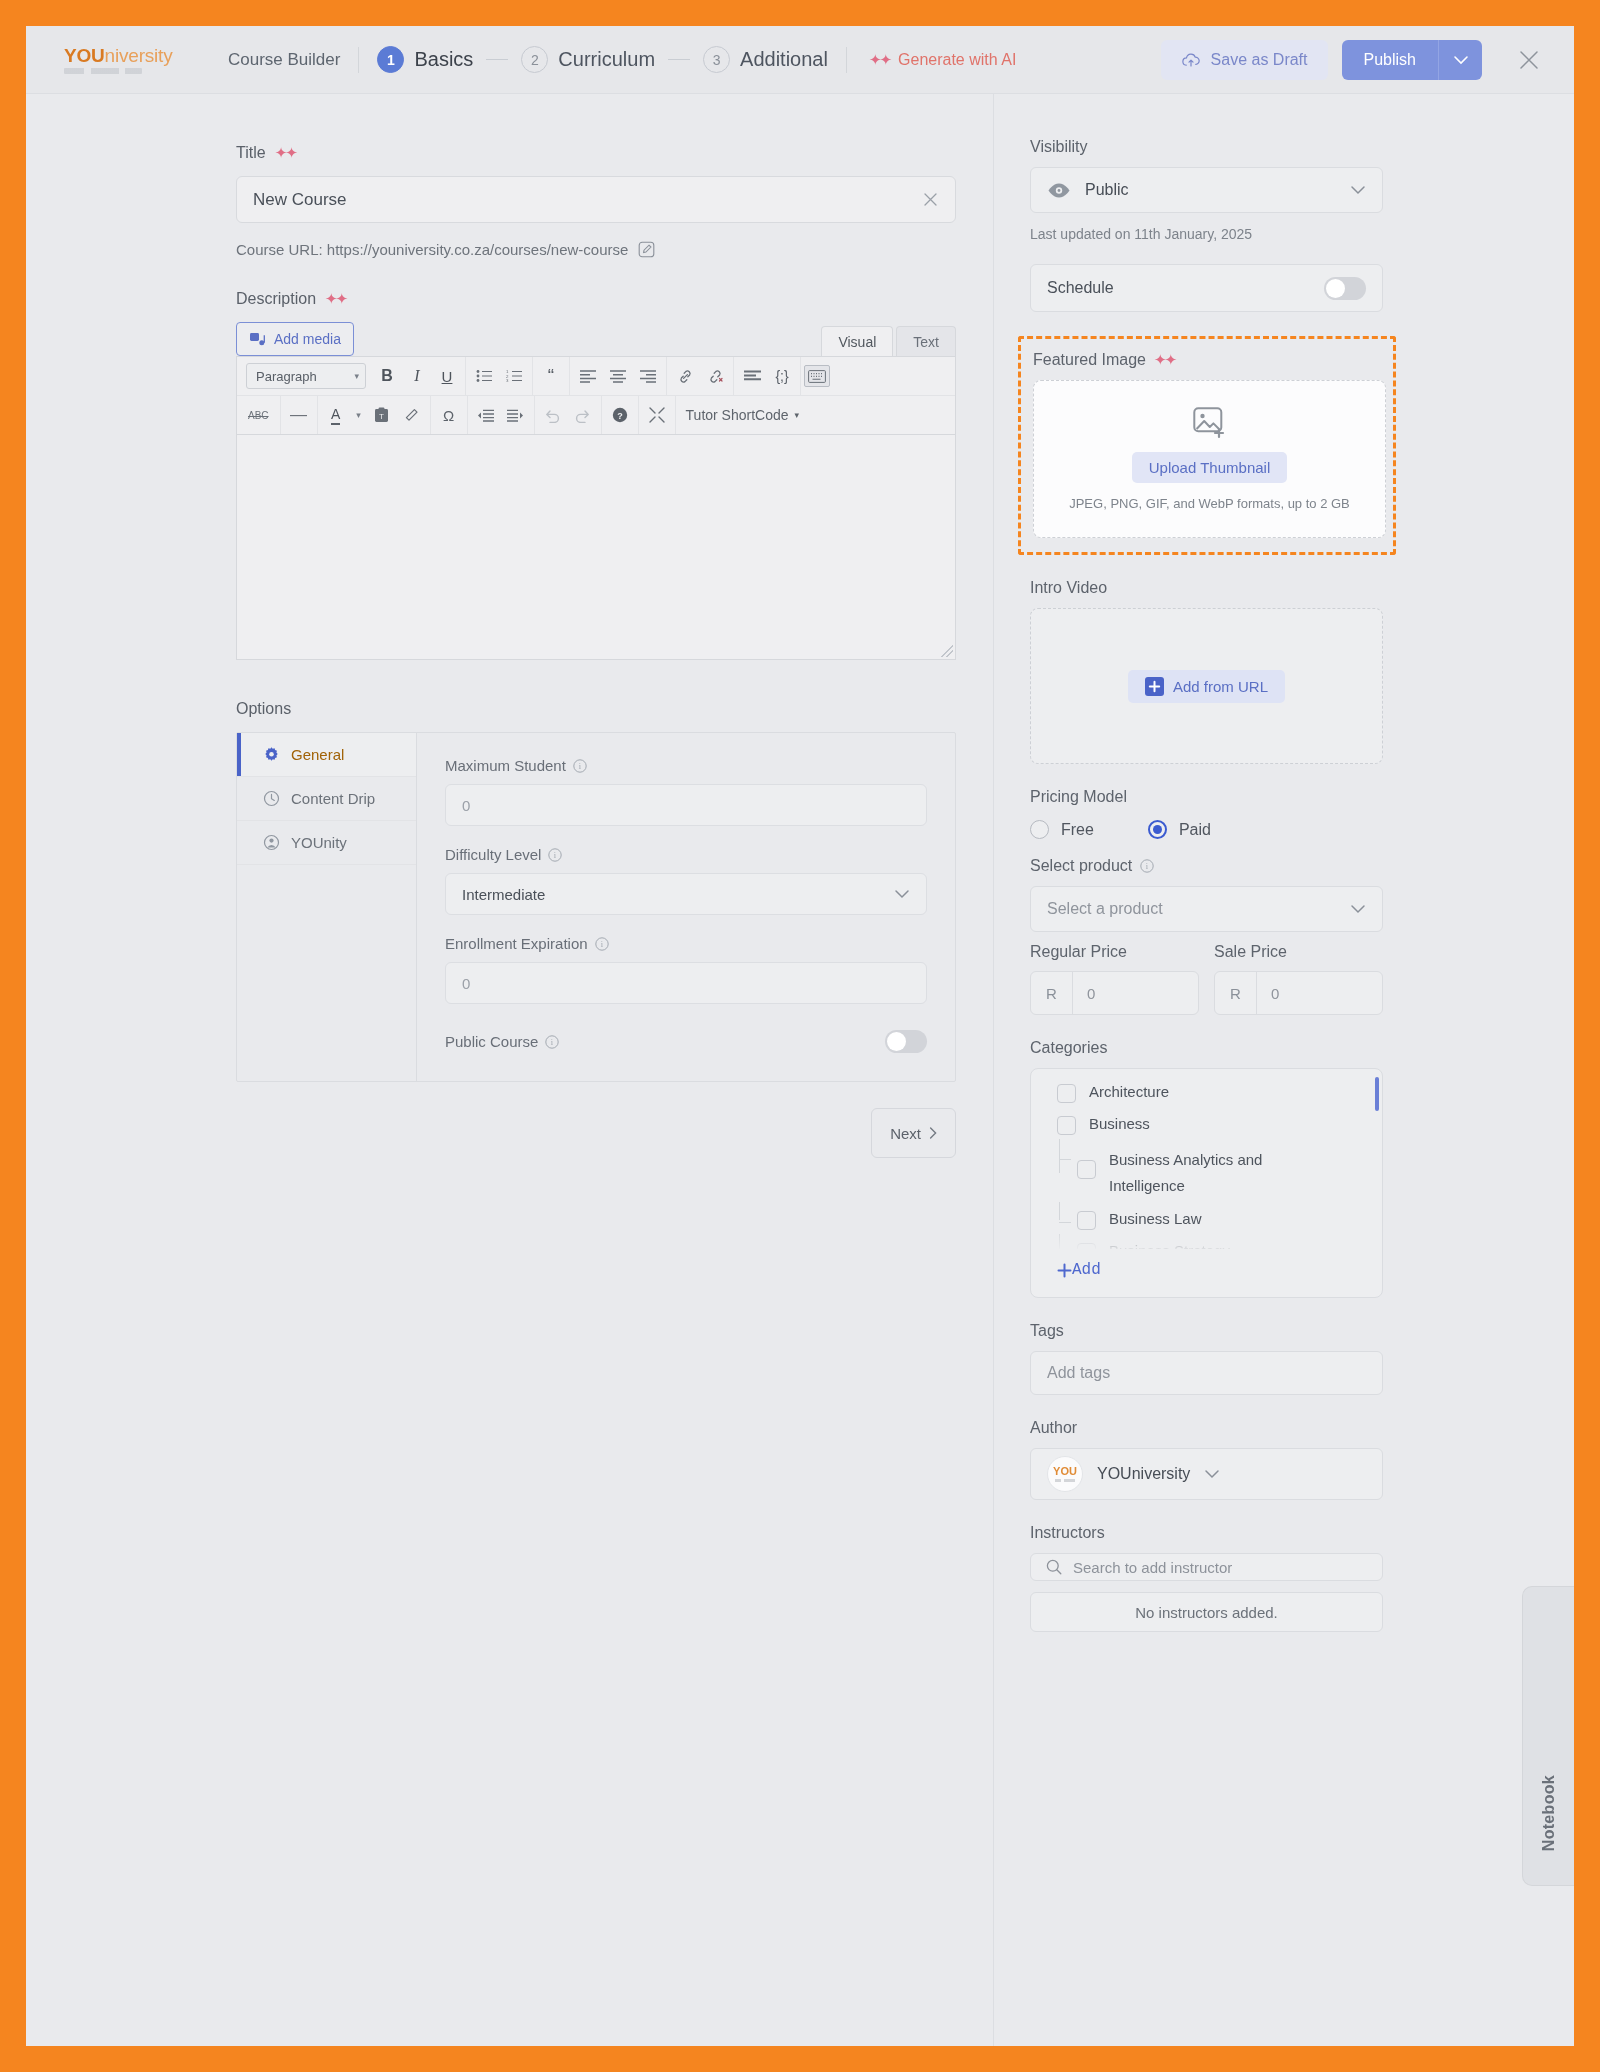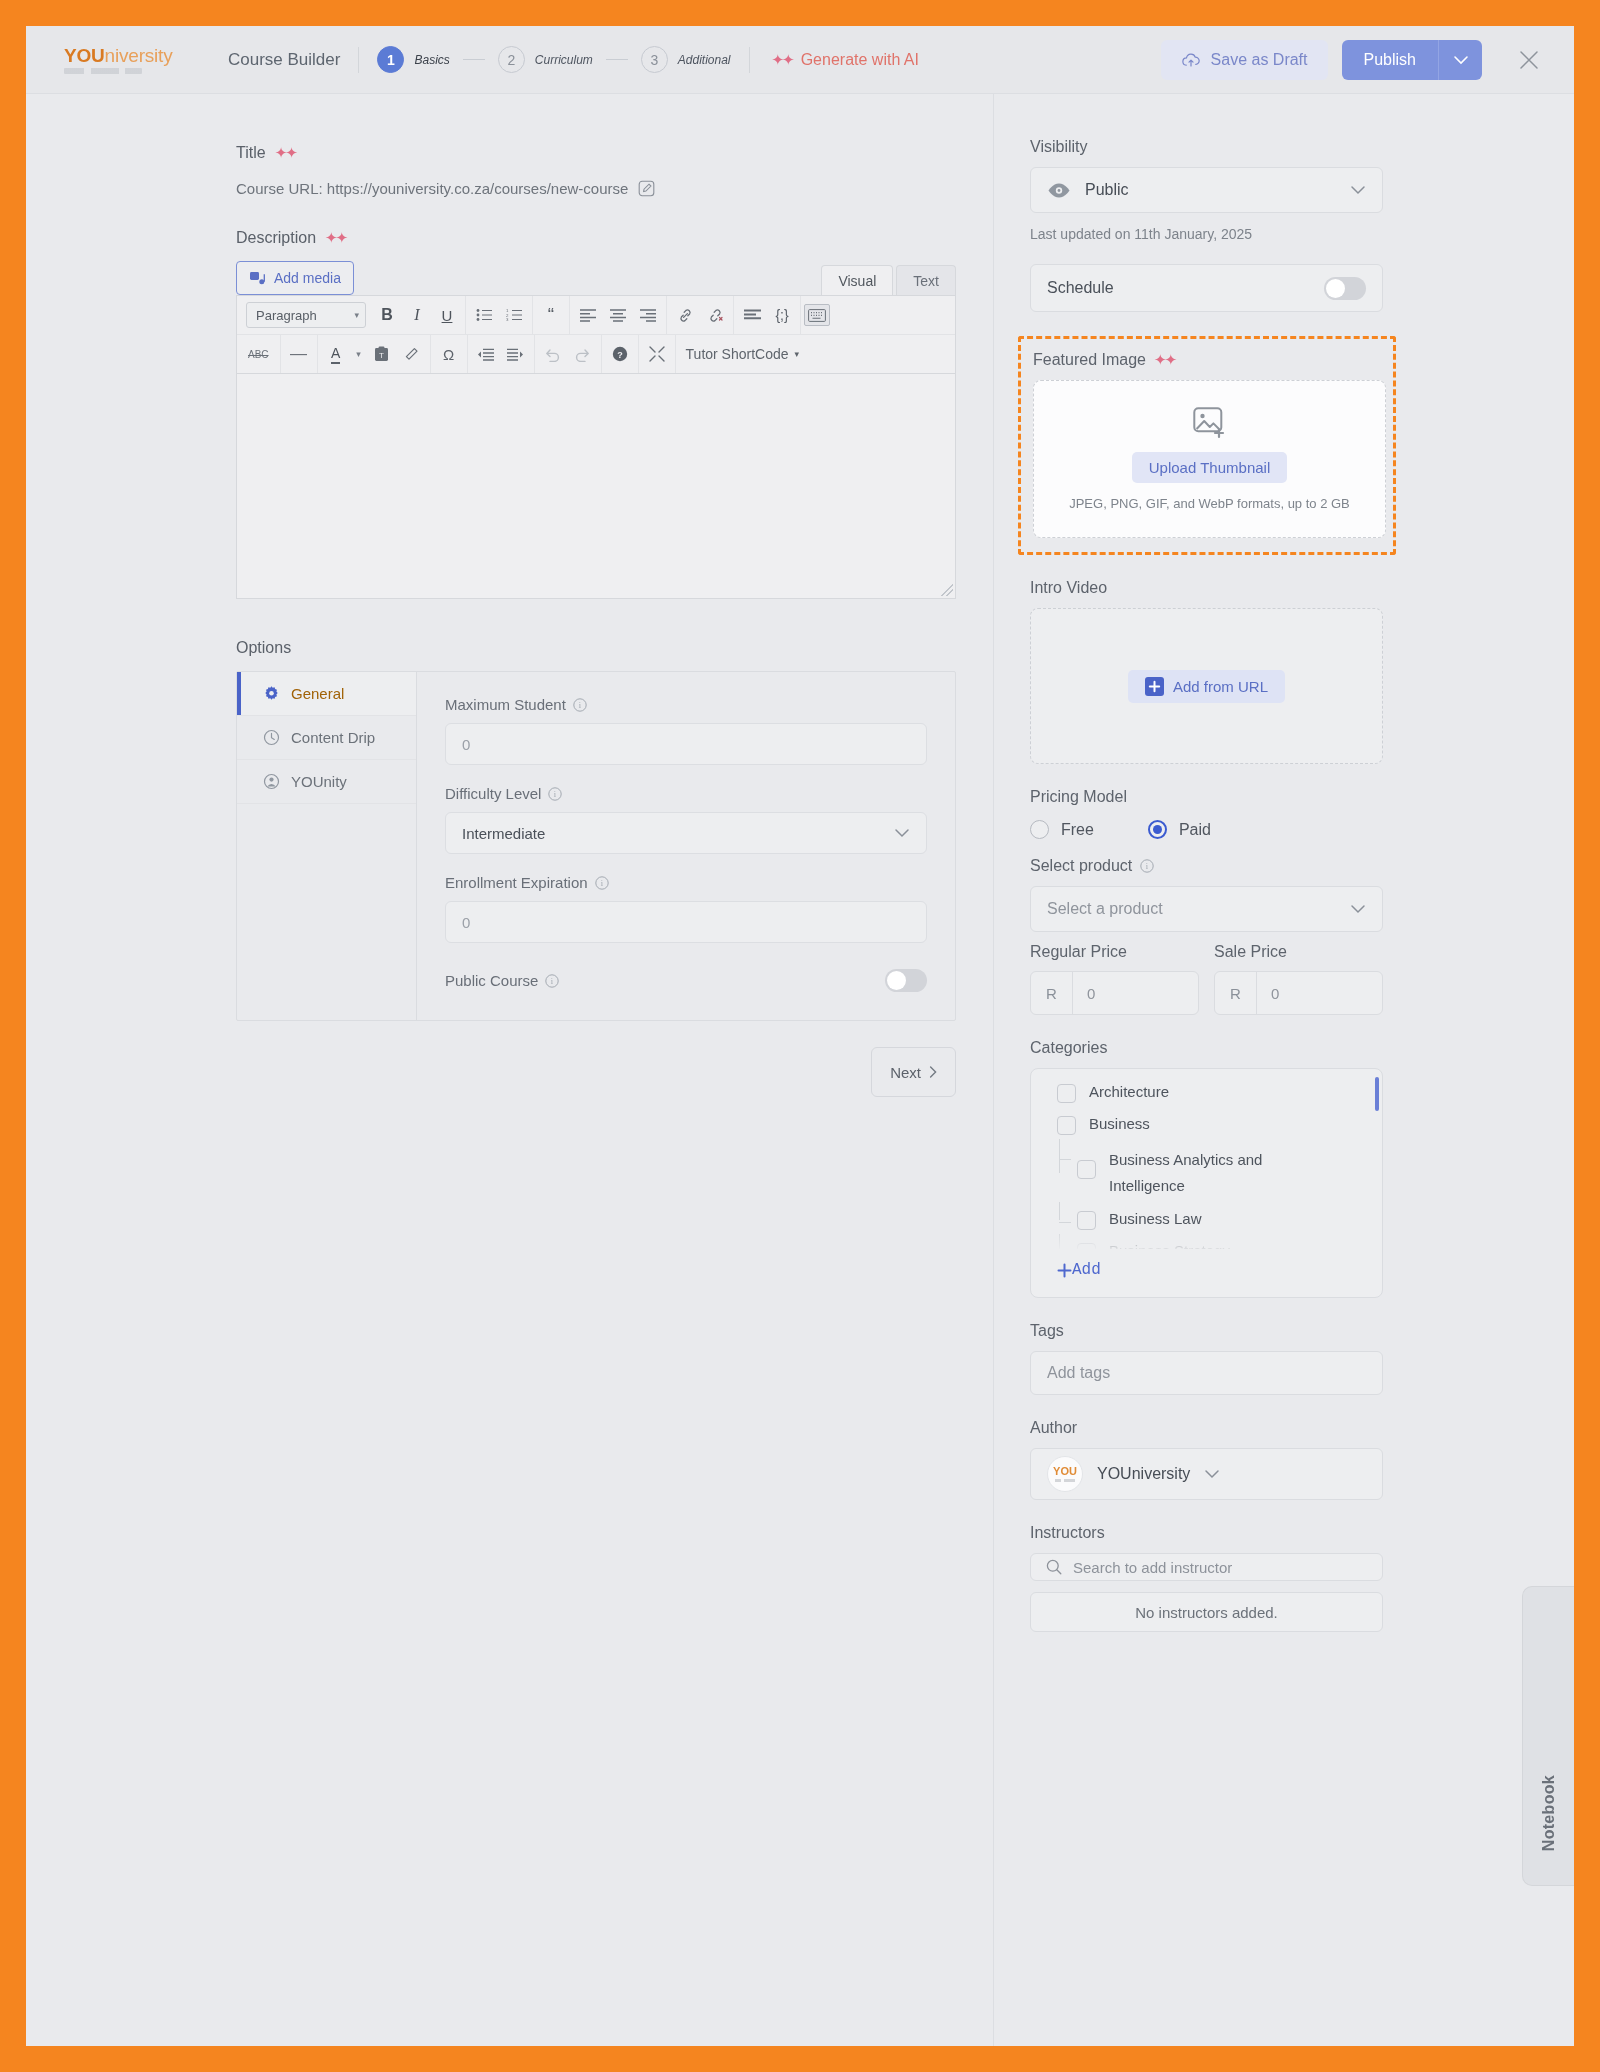--- a/index.html
+++ b/index.html
@@ -33,21 +33,21 @@
   .vdiv { width:1px; height:26px; background:#D3D6DA; margin:0 18px; }
 
   .steps { display:flex; align-items:center; gap:0; }
   .step { display:flex; align-items:center; gap:10px; }
   .step-num {
     width:27px; height:27px; border-radius:50%;
     display:flex; align-items:center; justify-content:center;
     font-size:14px; color:#8A9099; border:1px solid #C6CAD1; background:transparent;
   }
   .step.active .step-num { background:#5B7BD5; color:#fff; border-color:#5B7BD5; font-weight:600; }
-  .step-label { font-size:12px; color:#4E5560;font-style:italic; }
+  .step-label { font-size:20px; color:#4E5560; }
   .step.active .step-label { color:#3C424B; }
   .step-dash { width:22px; height:1px; background:#C9CDD3; margin:0 13px; }
 
   .gen-ai { display:flex; align-items:center; gap:8px; margin-left:4px; font-size:16px; color:#E0736A; }
   .sparkle { color:#E06E86; font-size:15px; letter-spacing:-2px; }
 
   .topright { margin-left:auto; display:flex; align-items:center; gap:14px; margin-right:26px; }
   .btn-draft {
     display:flex; align-items:center; gap:10px;
     background:#E2E5F3; color:#7A87C9; border:none; border-radius:6px;
@@ -293,20 +293,28 @@
   <div class="body-wrap">
 
     <div class="main-col">
       <div class="main-inner">
 
         <div class="field-block">
           <div class="lbl">
             <span>Title</span>
             <span class="sparkle">✦✦</span>
           </div>
+          <div class="txt-input">
+            <span>New Course</span>
+            <span class="clear">
+              <svg width="17" height="17" viewBox="0 0 17 17">
+                    <path d="M3 3l11 11M14 3L3 14" stroke="#9AA0A8" stroke-width="1.3" stroke-linecap="round"></path>
+                  </svg>
+            </span>
+          </div>
           <div class="url-line">
             <span>Course URL: https://youniversity.co.za/courses/new-course</span>
             <span>
               <svg width="17" height="17" viewBox="0 0 17 17" fill="none">
                 <rect x="1.2" y="1.2" width="14.6" height="14.6" rx="3" stroke="#8A9099" stroke-width="1.1"></rect>
                 <path d="M11 4.2l1.9 1.9-5 5-2.3.4.4-2.3 5-5z" stroke="#8A9099" stroke-width="1.1" fill="none"></path>
               </svg>
             </span>
           </div>
         </div>

